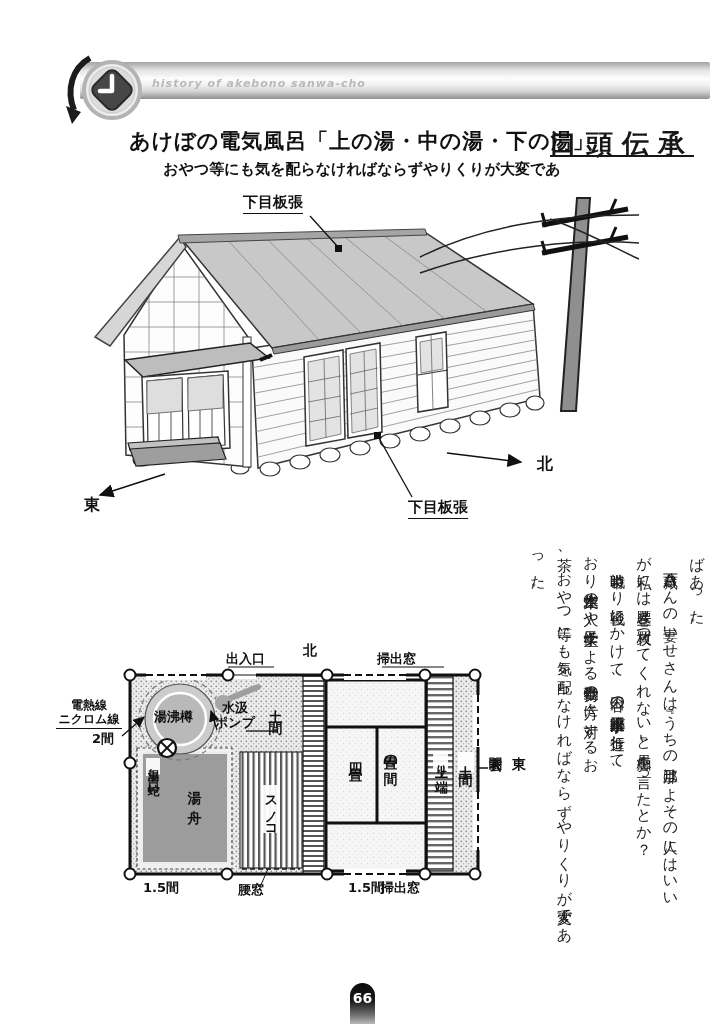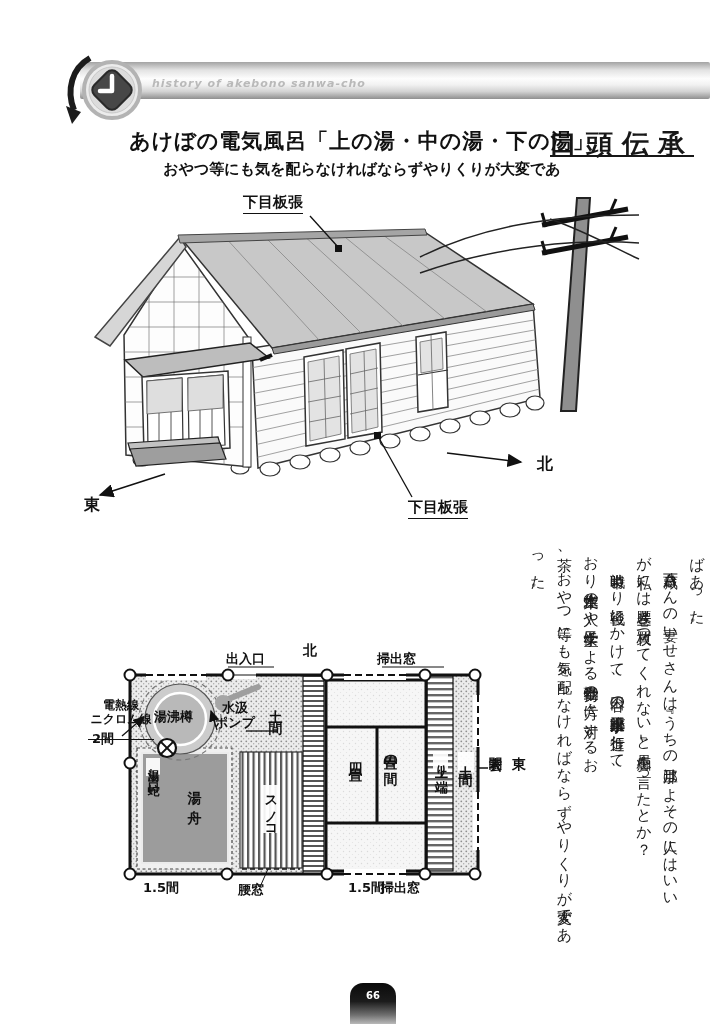--- a/index.html
+++ b/index.html
@@ -28,23 +28,23 @@
   .ctr{text-align:center;}
   
   .p-title{position:absolute;left:60px;width:480px;top:597px;text-align:center;
            font-size:21px;font-weight:bold;letter-spacing:3px;color:#111;}
   
   .vtext{position:absolute;right:14px;top:546px;height:414px;
          writing-mode:vertical-rl;white-space:pre-line;
          font-family:"Liberation Serif",serif;font-size:15px;line-height:26.5px;
          letter-spacing:.5px;color:#1b1b1b;}
   
-  .pagetab{position:absolute;left:350px;top:983px;width:46px;height:41px;
+  .pagetab{position:absolute;left:350px;top:983px;width:25px;height:41px;
            border-radius:13px 13px 0 0;color:#fff;text-align:center;
-           font-size:10px;font-weight:bold;padding-top:7px;box-sizing:border-box;
+           font-size:14px;font-weight:bold;padding-top:7px;box-sizing:border-box;
            background:linear-gradient(to bottom,#0a0a0a 0%,#1c1c1c 45%,#6f6f6f 78%,#b9b9b9 100%);}
   svg{position:absolute;}
 </style>
 </head>
 <body>
 
 <div id="page">
 
   <div class="hbar">
     <div class="htitle">口頭伝承</div>
@@ -318,21 +318,21 @@
       <polyline points="218,91 186,91" stroke-width="1.3"></polyline>
       <line x1="157" y1="90" x2="151" y2="71" stroke-width="1.3" marker-end="url(#ahp)"></line>
       <line x1="208" y1="229" x2="200" y2="247" stroke-width="1"></line>
       <line x1="418" y1="128" x2="428" y2="128" stroke-width="1.5"></line>
     </g>
   </svg>
 
   <div class="lbl s14" style="left:303px;top:642px;">北</div>
   <div class="lbl s13" style="left:226px;top:652px;">出入口</div>
   <div class="lbl s13" style="left:377px;top:652px;">掃出窓</div>
-  <div class="lbl s12 ctr" style="left:56px;top:699px;width:66px;border-bottom:1.5px solid #111;padding-bottom:12px;margin-left:32px;">
+  <div class="lbl s12 ctr" style="left:56px;top:699px;width:66px;border-bottom:1.5px solid #111;padding-bottom:1px;">
     <div>電熱線</div>
     <div>ニクロム線</div>
   </div>
   <div class="lbl s13" style="left:92px;top:732px;">2間</div>
   <div class="lbl s13" style="left:154px;top:710px;">湯沸樽</div>
   <div class="lbl s13 ctr" style="left:211px;top:701px;width:48px;">
     <div>水汲</div>
     <div>ポンプ</div>
   </div>
   <div class="lbl s14 v" style="left:268px;top:698px;letter-spacing:12px;">土間</div>

